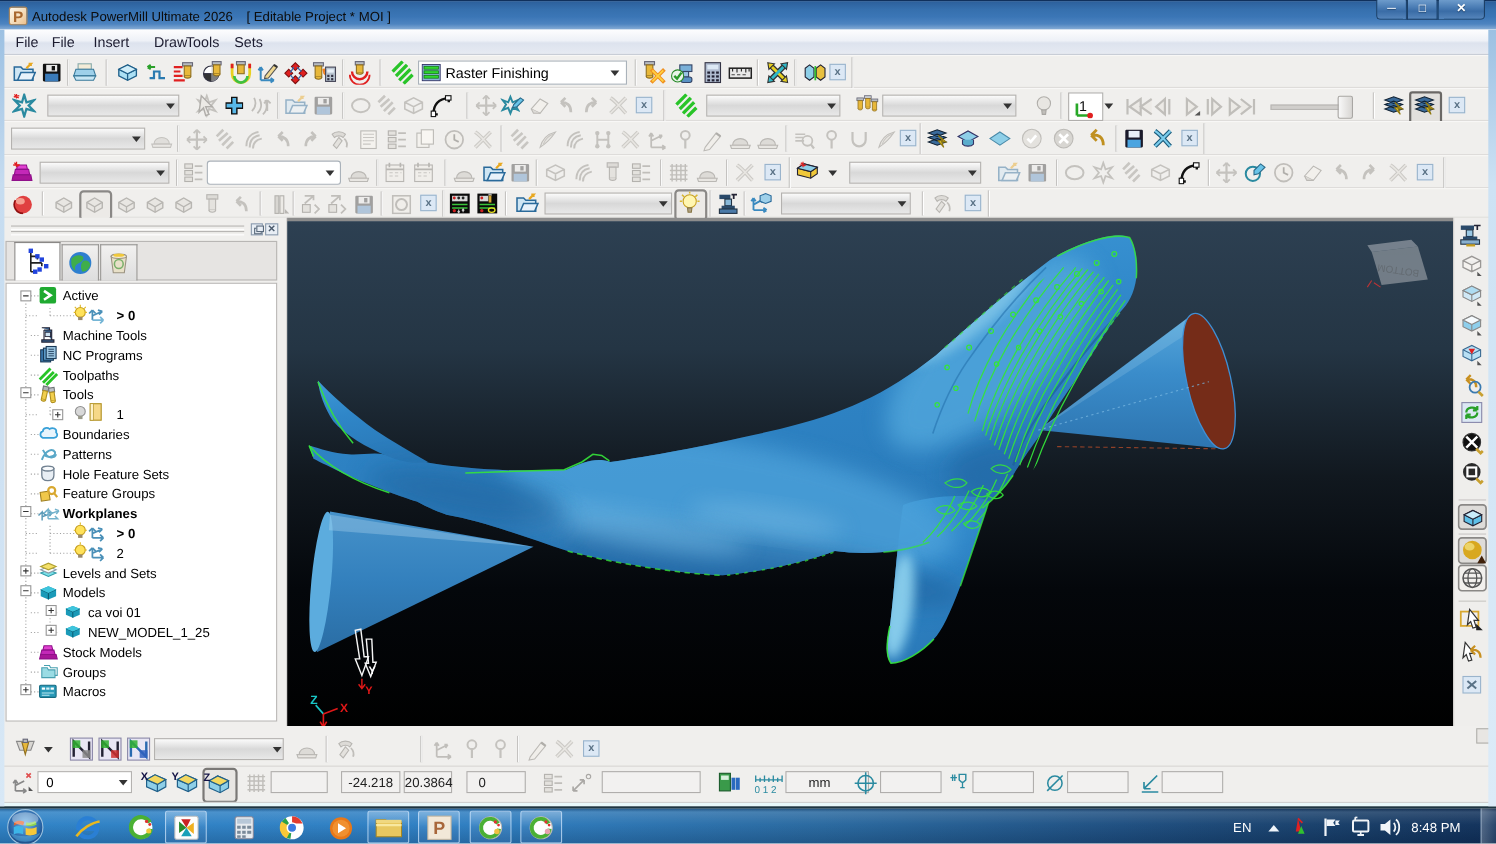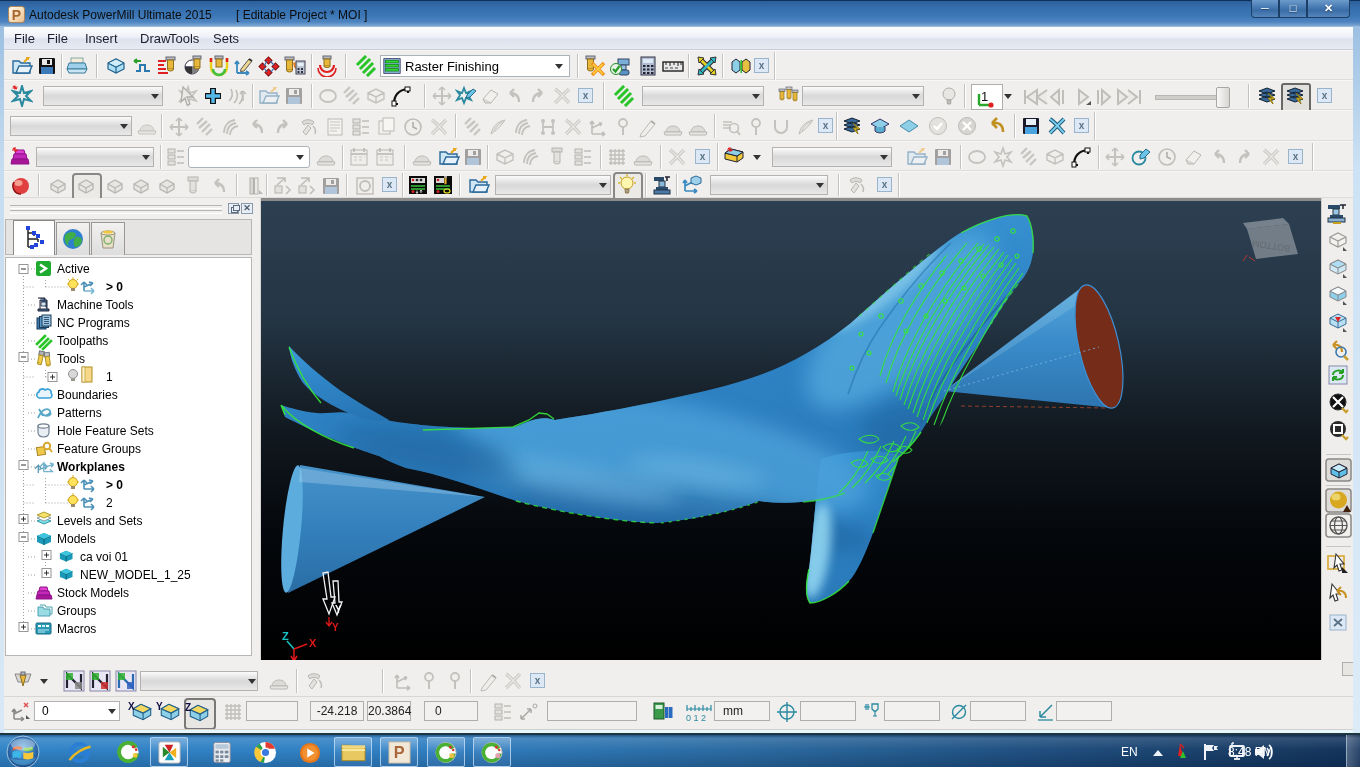--- a/index.html
+++ b/index.html
@@ -503,22 +503,22 @@
       <g id="s-1axis">
           <path d="M4,19 L4,8 M4,19 L16,19" stroke="#28a828" stroke-width="2.4"></path>
           <circle cx="16" cy="19" r="2.6" fill="#e02020"></circle>
           <text x="6" y="15" font-family="Liberation Sans, sans-serif" font-size="13" fill="#111">1</text>
         </g>
     </defs>
   </svg>
 
   <div id="title" class="abs">
     <div id="picon" class="abs">P</div>
-    <span class="ttxt" style="left:29px">Autodesk PowerMill Ultimate 2015</span>
-    <span class="ttxt" style="left:236px">[ Editable Project * MOI ]</span>
+    <span class="ttxt" style="left:29px">Autodesk PowerMill Ultimate 2026</span>
+    <span class="ttxt" style="left:224px">[ Editable Project * MOI ]</span>
   </div>
   <div id="btnmin" class="abs winbtn">─</div>
   <div id="btnmax" class="abs winbtn">□</div>
   <div id="btncls" class="abs winbtn">✕</div>
 
   <div id="menu" class="abs">
     <span style="left:14px">File</span>
       <span style="left:47px">File</span>
       <span style="left:85px">Insert</span>
     <span style="left:140px">Draw</span>
@@ -1600,21 +1600,21 @@
     <svg class="abs" style="left:653px;top:41px" width="20" height="22" viewBox="0 0 20 22">
         <rect x="1" y="2" width="10" height="16" fill="#3a9a4a" stroke="#1a5a2a"></rect>
         <rect x="2.5" y="4" width="7" height="4" fill="#d8f0dc"></rect>
         <rect x="12" y="6" width="3.5" height="11" fill="#2a6ac0"></rect>
         <rect x="16" y="6" width="3.5" height="11" fill="#2a6ac0"></rect>
       </svg>
     <svg class="abs" style="left:686px;top:41px" width="26" height="22" viewBox="0 0 26 22">
         <path d="M1,4 L1,10 M5,6 L5,10 M9,4 L9,10 M13,6 L13,10 M17,4 L17,10 M21,6 L21,10 M25,4 L25,10 M1,8 L25,8" stroke="#2a8aa0" stroke-width="1.2"></path>
         <text x="0" y="20" font-size="9" fill="#2a8aa0" font-family="Liberation Sans,sans-serif">0 1 2</text>
       </svg>
-    <div class="fld" style="left:714px;top:41px;width:56px;padding-left:8px">mm</div>
+    <div class="fld" style="left:714px;top:41px;width:76px;padding-left:20px">mm</div>
     <svg class="abs" style="left:776px;top:41px" width="22" height="22" viewBox="0 0 22 22">
         <circle cx="11" cy="11" r="7" fill="none" stroke="#2a8aa0" stroke-width="1.4"></circle>
         <path d="M11,1 L11,21 M1,11 L21,11" stroke="#2a8aa0" stroke-width="1.4"></path>
       </svg>
     <div class="fld" style="left:800px;top:41px;width:56px"></div>
     <svg class="abs" style="left:862px;top:41px" width="22" height="22" viewBox="0 0 22 22">
         <path d="M2,6 L8,6 M4,3 L4,9 M6,3 L6,9" stroke="#2a8aa0" stroke-width="1.2"></path>
         <path d="M10,3 L16,3 L16,8 L14,10 L12,10 L10,8 Z" fill="none" stroke="#2a8aa0" stroke-width="1.3"></path>
         <path d="M13,10 L13,15 M11,15 L15,15" stroke="#2a8aa0" stroke-width="1.2"></path>
       </svg>
@@ -1741,19 +1741,19 @@
     <svg class="abs" style="left:1226px;top:7px" width="22" height="20" viewBox="0 0 22 20">
         <rect x="4" y="4" width="14" height="10" rx="1" fill="none" stroke="#f0f4f8" stroke-width="1.8"></rect>
         <path d="M8,17 L14,17" stroke="#f0f4f8" stroke-width="1.8"></path>
         <path d="M11,14 L11,17" stroke="#f0f4f8" stroke-width="1.5"></path>
         <path d="M6,1 L6,4 M6,1 L8,1" stroke="#f0f4f8" stroke-width="1.5" fill="none"></path>
       </svg>
     <svg class="abs" style="left:1253px;top:7px" width="22" height="20" viewBox="0 0 22 20">
         <path d="M2,7 L6,7 L11,3 L11,17 L6,13 L2,13 Z" fill="#f0f4f8"></path>
         <path d="M14,6 C16,8 16,12 14,14 M16,3 C20,6 20,14 16,17" stroke="#f0f4f8" stroke-width="1.6" fill="none"></path>
       </svg>
-    <span class="tray" style="left:1228px;top:10px">8:48 PM</span>
+    <span class="tray" style="left:1283px;top:10px">8:48 PM</span>
     <div class="abs" style="left:1346px;top:0;width:14px;height:34px;background:linear-gradient(90deg,rgba(255,255,255,.25),rgba(255,255,255,.08));border-left:1px solid rgba(220,235,250,.6)"></div>
   </div>
 
   <div id="lbord" class="abs"></div>
   <div id="rbord" class="abs"></div>
 </div>
 
 </body></html>

